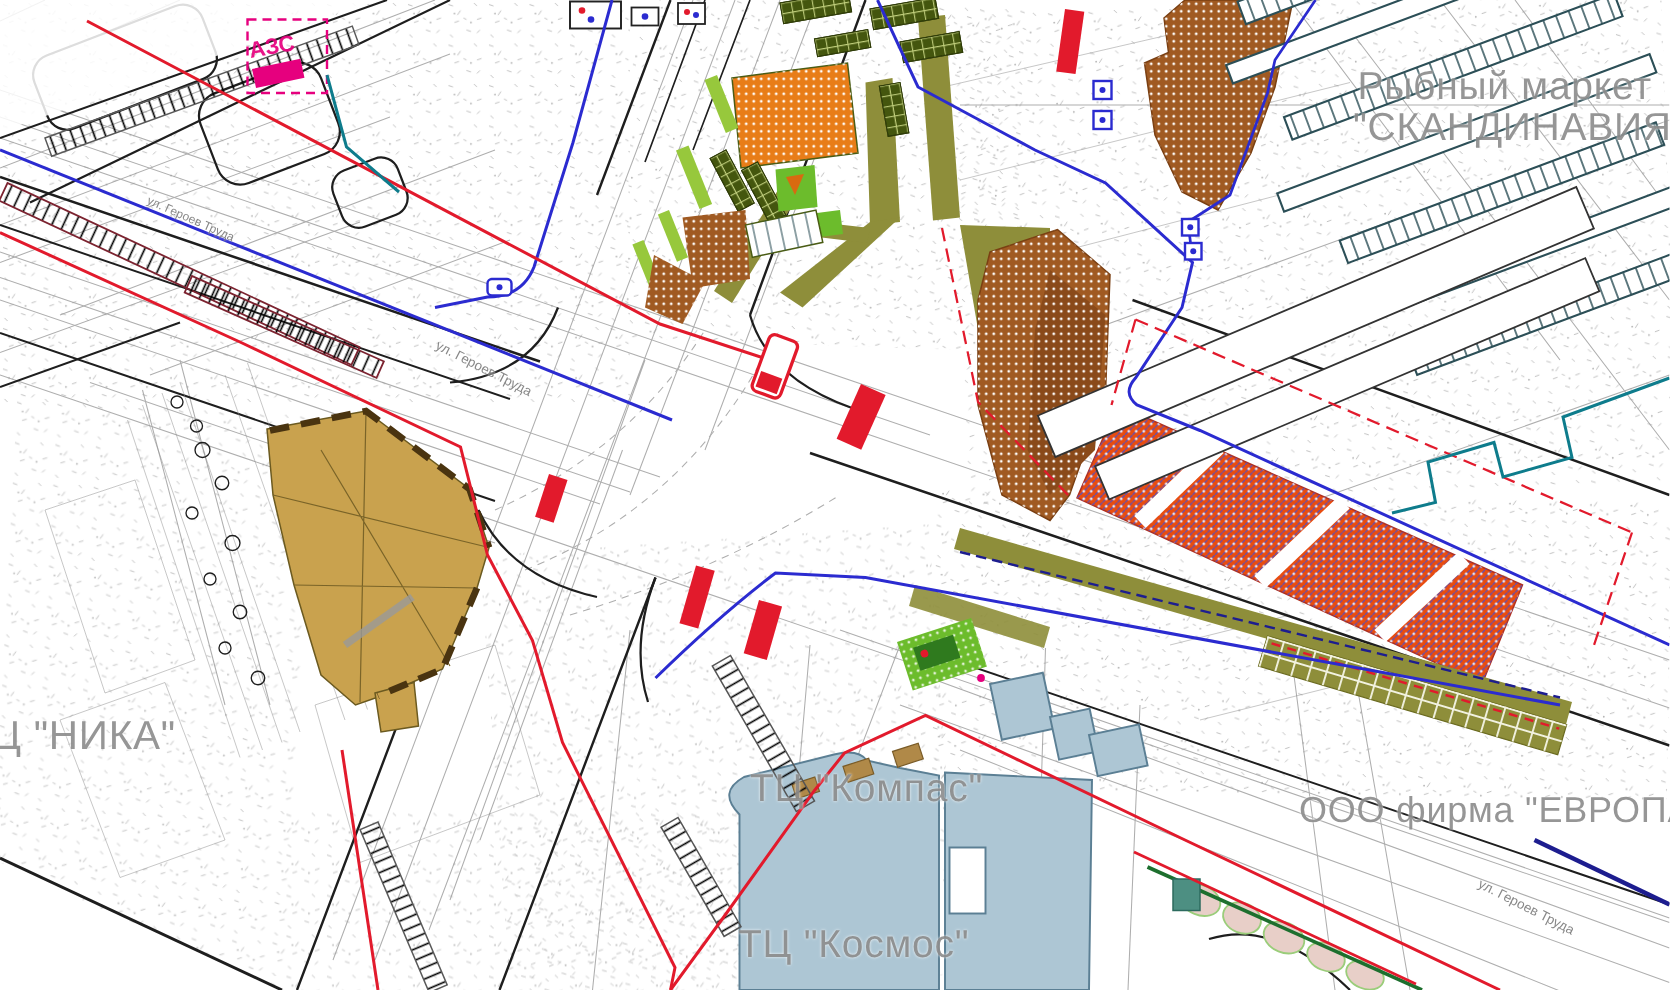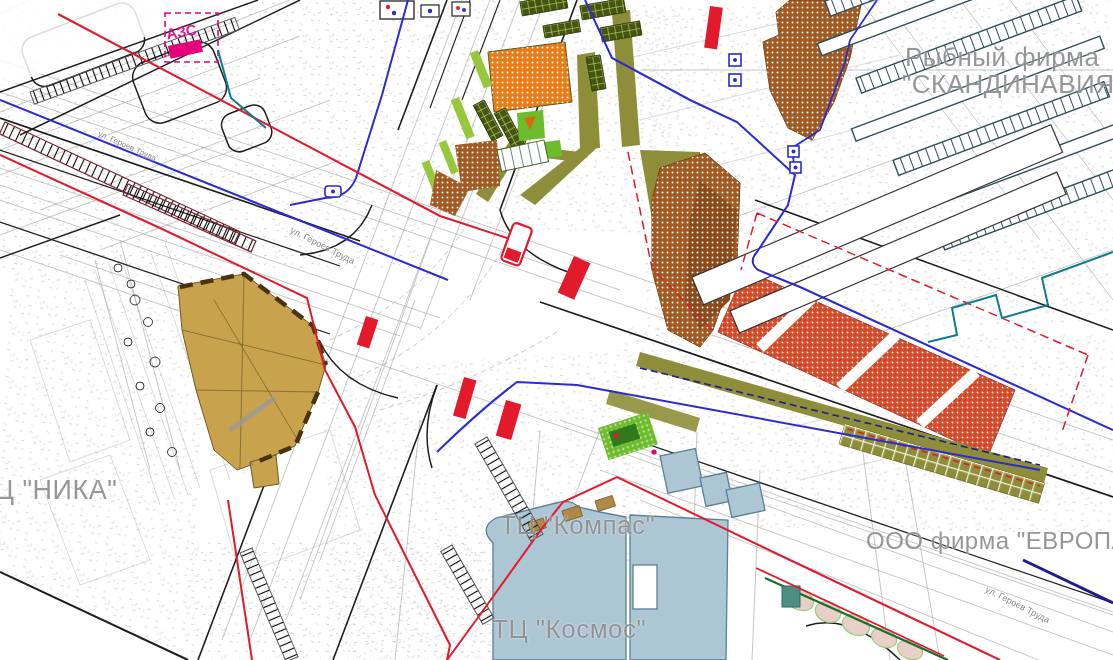--- a/index.html
+++ b/index.html
@@ -425,21 +425,21 @@
   </g>
 
   <g>
     <polygon points="0,575 185,660 0,660" fill="#fff"></polygon>
     <path class="blk" stroke-width="2" d="M0,572 L188,660"></path>
   </g>
 </svg>
 
 <div class="lbl lbl-azs" style="left:166px;top:24px;">АЗС</div>
 
-<div class="lbl lbl-big" style="left:905px;top:44px;">Рыбный фирма</div>
+<div class="lbl lbl-big" style="left:905px;top:44px;">Рыбный маркет</div>
 <div class="lbl lbl-big" style="left:902px;top:71px;">"СКАНДИНАВИЯ"</div>
 
 <div class="lbl lbl-big" style="left:-6px;top:477px;font-size:27px;">Ц "НИКА"</div>
 
 <div class="lbl lbl-big" style="left:500px;top:512px;">ТЦ "Компас"</div>
 
 <div class="lbl lbl-big" style="left:492px;top:616px;">ТЦ "Космос"</div>
 
 <div class="lbl lbl-big" style="left:866px;top:529px;font-size:24px;">ООО фирма "ЕВРОПА"</div>
 

